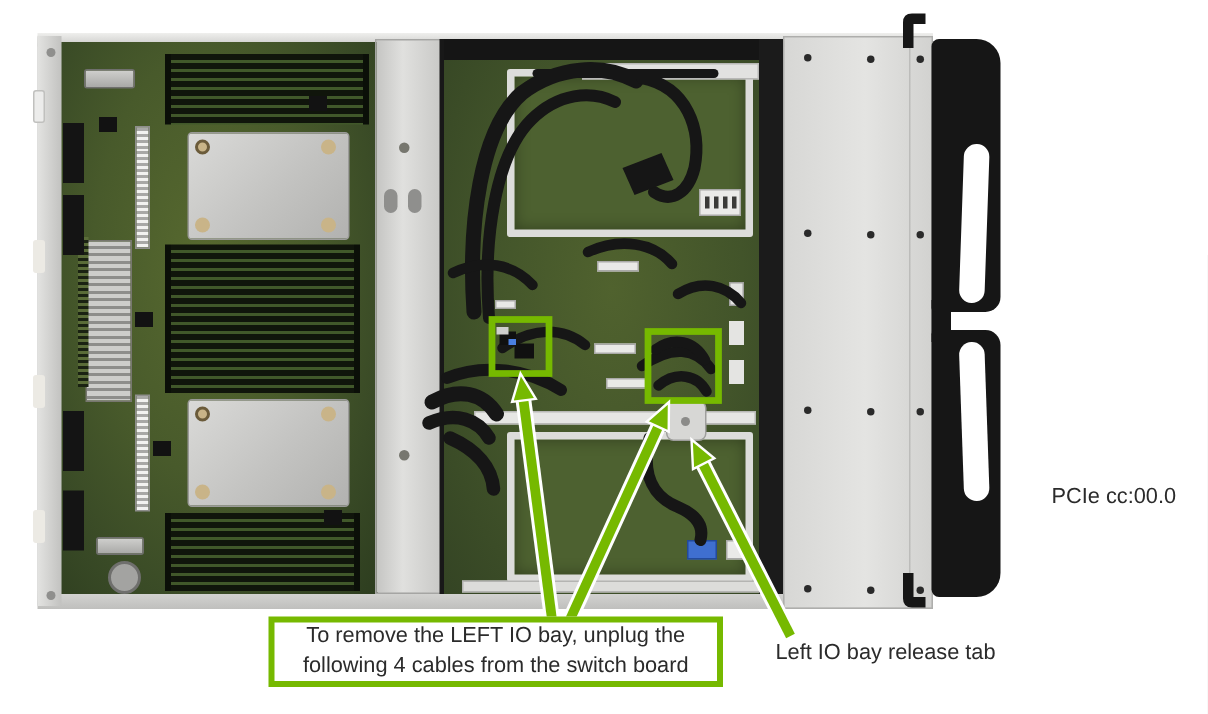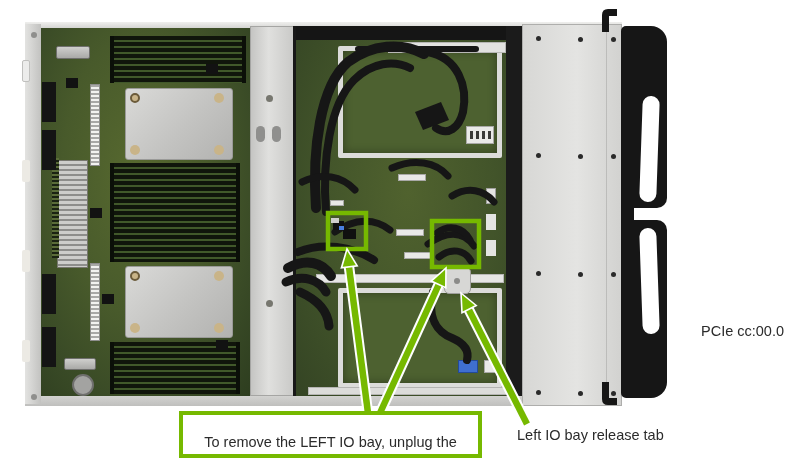--- a/index.html
+++ b/index.html
@@ -88,21 +88,21 @@
   .handle{background:#161616;}
   .handle-top{left:621px;top:26px;width:46px;height:182px;border-radius:5px 16px 10px 3px;}
   .handle-bottom{left:621px;top:220px;width:46px;height:178px;border-radius:3px 10px 16px 5px;}
   .handle-spine{left:621px;top:200px;width:13px;height:28px;background:#161616;}
   .grip{background:#ffffff;border-radius:9px;}
   .grip-top{left:641px;top:96px;width:17px;height:106px;transform:rotate(2deg);}
   .grip-bottom{left:641px;top:228px;width:17px;height:106px;transform:rotate(-2deg);}
 
   
   .callout-box{left:179px;top:411px;width:303px;height:47px;border:4px solid #76b900;background:#ffffff;
-               color:#2b2b2b;font-size:14.5px;line-height:19.5px;text-align:center;padding-top:18px;}
+               color:#2b2b2b;font-size:14.5px;line-height:19.5px;text-align:center;padding-top:0px;}
   .label{color:#2b2b2b;font-size:14.5px;line-height:18px;white-space:nowrap;}
   .label-release{left:517px;top:426px;}
   .label-side{left:701px;top:322px;line-height:19px;}
   svg{position:absolute;left:0;top:0;pointer-events:none;}
   .cable{stroke:#161616;fill:none;stroke-linecap:round;}
   .arrow-under{stroke:#ffffff;fill:none;stroke-linecap:round;}
   .arrow-over{stroke:#76b900;fill:none;stroke-linecap:butt;}
   .arrow-head{fill:#76b900;stroke:#ffffff;stroke-width:1.6;}
   .hl-box{fill:none;stroke:#76b900;stroke-width:4.5;}
 </style>
@@ -214,20 +214,21 @@
     </g>
     <g>
       <path class="arrow-under" stroke-width="10.5" d="M527,424 L468,308"></path>
       <path class="arrow-over" stroke-width="6.5" d="M527,424 L468,308"></path>
       <polygon class="arrow-head" points="461,293 476.2,305.5 462,312.7"></polygon>
     </g>
   </svg>
 
   <div class="abs callout-box">
     <div>To remove the LEFT IO bay, unplug the</div>
+    <div>following 4 cables from the switch board</div>
   </div>
 
   <div class="abs label label-release">Left IO bay release tab</div>
 
   <div class="abs label label-side">
     <div>PCIe cc:00.0</div>
   </div>
 
 </div>
 

